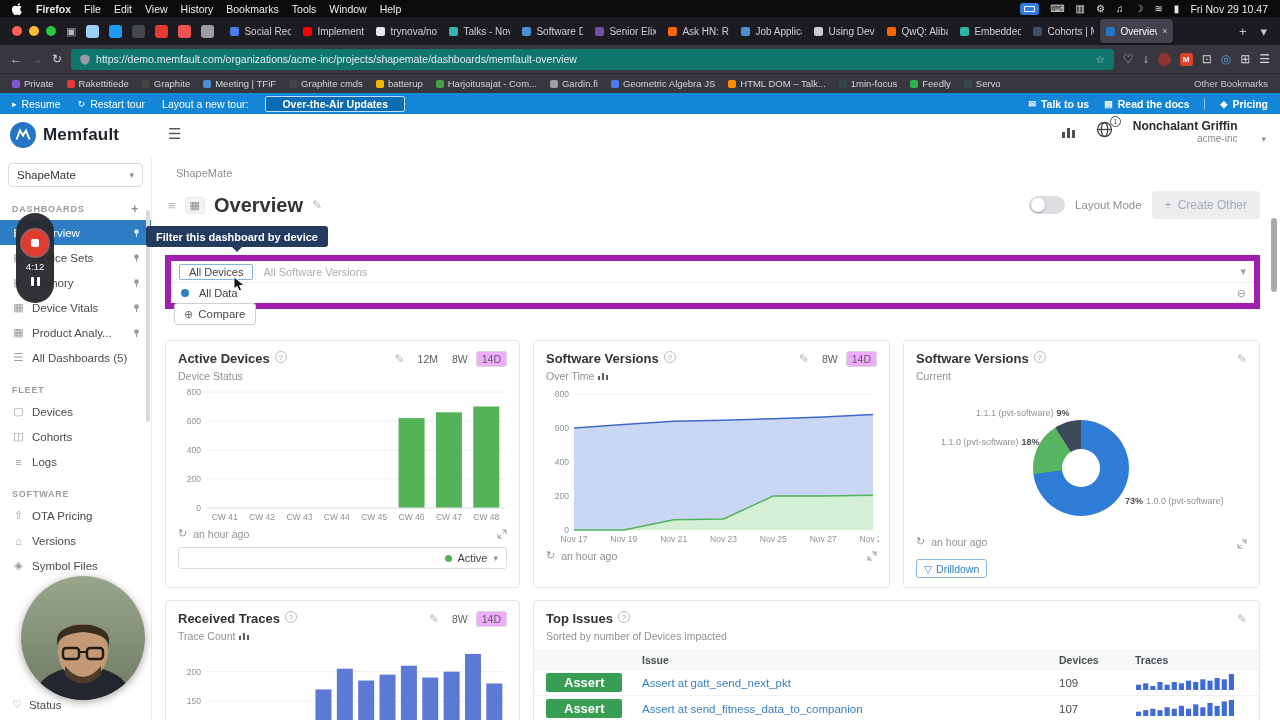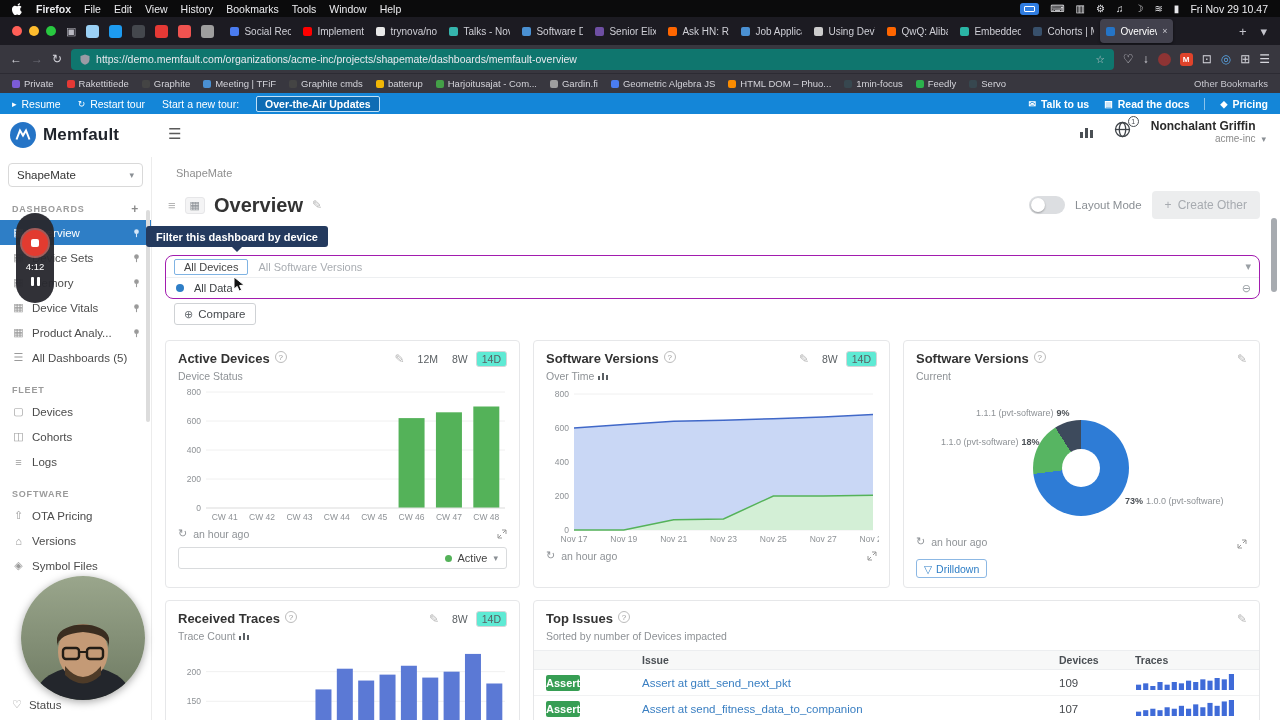--- a/index.html
+++ b/index.html
@@ -47,32 +47,32 @@
   .bookmarksbar{position:absolute;top:73px;left:0;right:0;height:20px;background:#38373f;border-top:1px solid #2c2b33;display:flex;align-items:center;gap:13px;padding:0 12px;font-size:9.5px;color:#d4d4da}
   .bm{display:flex;align-items:center;gap:4px;white-space:nowrap}
   .bm i{width:8px;height:8px;border-radius:2px;display:inline-block}
   .other-bm{margin-left:auto;white-space:nowrap;color:#c9c9d0}
 
   
   .banner{position:absolute;top:93px;left:0;right:0;height:21px;background:#1486d8;color:#fff;display:flex;align-items:center;font-size:10.5px;padding:0 12px;gap:17px}
   .bn-item{display:flex;align-items:center;gap:5px;white-space:nowrap}
   .bn-item i{font-style:normal;font-size:9px}
   .banner-right{margin-left:auto;display:flex;gap:15px;align-items:center;font-weight:700}
-  .chip{border:1px solid #bfe0f7;background:#0e6cb4;padding:1px 8px;border-radius:2px;font-weight:700;white-space:nowrap}
+  .chip{border:1px solid #bfe0f7;background:#0e6cb4;padding:1px 16px;border-radius:2px;font-weight:700;white-space:nowrap}
   .bn-div{width:1px;height:12px;background:rgba(255,255,255,.5)}
 
   
   .app-header{position:absolute;top:114px;left:0;right:0;height:43px;background:#fff}
   .brand{position:absolute;left:10px;top:8px;display:flex;align-items:center;gap:7px}
   .brand-name{font-size:17px;font-weight:700;color:#20242b;letter-spacing:.2px}
   .hamburger{position:absolute;left:168px;top:11px;font-size:15px;color:#5a5a5a}
   .hdr-right{position:absolute;right:14px;top:5px;display:flex;align-items:center;gap:20px}
   .globe-wrap{position:relative}
   .hdr-badge{position:absolute;top:-5px;right:-8px;width:11px;height:11px;border:1px solid #4a4f54;border-radius:50%;font-size:7px;color:#4a4f54;display:flex;align-items:center;justify-content:center;background:#fff}
-  .user-block{display:flex;align-items:flex-end;gap:6px}
+  .user-block{display:flex;align-items:flex-end;gap:24px}
   .user-text{text-align:right}
   .user-name{font-size:12px;font-weight:700;color:#2a2a2a;white-space:nowrap}
   .user-org{font-size:10px;color:#8a8a8a}
   .chev{color:#8a8f94;font-size:9px}
 
   
   .sidebar{position:absolute;top:157px;left:0;width:152px;bottom:0;background:#fff;border-right:1px solid #ececec;padding:6px 8px}
   .project-select{height:24px;border:1px solid #d9d9d9;border-radius:4px;display:flex;align-items:center;padding:0 8px;font-size:11.5px;color:#333}
   .project-select .chev{margin-left:auto}
   .sb-header{display:flex;align-items:center;margin:15px 4px 4px;font-size:9px;letter-spacing:.8px;color:#9b9b9b;font-weight:700}
@@ -95,21 +95,21 @@
   .t-ic{color:#b5b5b5;font-size:13px}
   .t-ic.boxed{background:#f4f4f5;border:1px solid #e6e6e8;border-radius:3px;padding:1px 4px;font-size:11px;color:#8a8f94}
   .page-title{font-size:20px;font-weight:700;color:#333}
   .pencil{color:#b3b3b3;font-size:12px}
   .title-right{margin-left:auto;display:flex;align-items:center;gap:10px}
   .toggle{width:36px;height:18px;border-radius:9px;background:#dcdee1;position:relative}
   .toggle i{position:absolute;left:2px;top:2px;width:14px;height:14px;border-radius:50%;background:#fff;box-shadow:0 1px 2px rgba(0,0,0,.3)}
   .layout-label{font-size:11.5px;color:#8a8f94}
   .create-btn{height:28px;background:#ecedee;color:#a7abb0;border:none;border-radius:4px;font-size:12px;padding:0 13px;display:inline-flex;align-items:center;gap:6px;font-family:inherit}
 
-  .filter-card{position:absolute;left:13px;top:98px;width:1095px;border:1px solid #a21caf;border-radius:8px;background:#fff}
+  .filter-card{position:absolute;left:13px;top:98px;width:1095px;border:6px solid #a21caf;border-radius:0;background:#fff}
   .filter-row{height:21px;display:flex;align-items:center;padding:0 8px;gap:10px}
   .filter-row + .filter-row{border-top:1px solid #edeff1}
   .device-chip{border:1px solid #7fb3e3;border-radius:2px;padding:1px 9px;font-size:11px;color:#444;white-space:nowrap}
   .placeholder{font-size:11px;color:#a9adb2}
   .row-right{margin-left:auto;color:#9aa0a5;font-size:11px}
   .data-dot{width:8px;height:8px;border-radius:50%;background:#2e7ec6;margin-left:2px}
   .all-data{font-size:11px;color:#3c4043}
   .compare-btn{position:absolute;left:22px;top:146px;height:22px;border:1px solid #cfd2d5;border-radius:3px;display:inline-flex;align-items:center;gap:5px;padding:0 9px;font-size:11.5px;color:#45494d;background:#fff}
   .compare-btn i{font-style:normal;color:#6a6f74;font-size:11px}
 
@@ -119,21 +119,21 @@
   #card-1{left:381px;top:183px;width:357px;height:248px}
   #card-2{left:751px;top:183px;width:357px;height:248px}
   #card-3{left:13px;top:443px;width:355px;height:290px}
   #card-4{left:381px;top:443px;width:727px;height:290px}
   .card-head{display:flex;height:16px}
   .card-title{font-size:13px;font-weight:700;color:#333}
   .qmark{width:12px;height:12px;border:1px solid #bcbcbc;color:#9a9a9a;border-radius:50%;font-size:8px;display:inline-flex;align-items:center;justify-content:center;margin-left:5px;flex:none}
   .card-actions{margin-left:auto;display:flex;align-items:center;gap:7px}
   .ranges{display:flex;gap:2px}
   .range{font-size:10.5px;color:#5a5f63;padding:1px 5px;border-radius:3px;border:1px solid transparent}
-  .range.active{border-color:#d4d6d8;background:#5eead4}
+  .range.active{border-color:#d4d6d8;background:#f0abfc}
   .card-sub{font-size:10.5px;color:#8e9296;margin-top:2px;display:flex;align-items:center;gap:4px;height:13px}
   .chart-svg{display:block;margin-top:4px}
   svg text.tick{font-size:8.5px;fill:#8e9296;font-family:"Liberation Sans",sans-serif}
   .card-foot{display:flex;align-items:center;gap:6px;font-size:10.5px;color:#8e9296;margin-top:3px}
   .refresh{color:#8e9296;font-size:11px}
   .spacer{flex:1}
   .legend-box{border:1px solid #d9dbdd;border-radius:3px;height:22px;display:flex;align-items:center;justify-content:flex-end;gap:6px;padding:0 8px;margin-top:7px;font-size:11px;color:#444}
   .dot{width:7px;height:7px;border-radius:50%;display:inline-block}
   .dot.green{background:#54b259}
 
@@ -145,21 +145,21 @@
   #dl-0{left:72px;top:67px}
   #dl-1{left:37px;top:96px}
   #dl-2{left:218px;top:155px}
   .d-foot{position:absolute;left:12px;top:194px;display:flex;align-items:center;gap:6px;font-size:10.5px;color:#8e9296}
   .d-expand{position:absolute;right:12px;top:194px}
   .drilldown{position:absolute;left:12px;top:218px;height:19px;border:1px solid #8cb8e4;color:#2e7ec6;border-radius:3px;background:#fff;font-size:10.5px;display:inline-flex;align-items:center;gap:4px;padding:0 7px}
 
   
   .tbl-head{display:grid;grid-template-columns:96px 1fr 76px 112px;background:#f7f8f8;border-top:1px solid #eceef0;border-bottom:1px solid #eceef0;height:20px;align-items:center;font-size:10.5px;font-weight:700;color:#4a4f54;margin:8px -12px 0;padding:0 12px}
   .tbl-row{display:grid;grid-template-columns:96px 1fr 76px 112px;align-items:center;height:26px;border-bottom:1px solid #f1f2f3;margin:0 -12px;padding:0 12px;font-size:11.5px}
-  .badge{background:#379e54;color:#fff;font-size:11px;font-weight:700;padding:2px 0;border-radius:2px;justify-self:start}
+  .badge{background:#379e54;color:#fff;font-size:13px;font-weight:700;padding:2px 18px;border-radius:2px;justify-self:start}
   .issue-link{color:#3a7fc2;white-space:nowrap;overflow:hidden}
   .devices-cell{color:#45494d}
 
   
   .tooltip{position:absolute;left:146px;top:226px;height:21px;background:#243a5e;color:#fff;font-size:11px;font-weight:700;display:flex;align-items:center;padding:3px 10px;border-radius:3px;white-space:nowrap;z-index:30}
   .tooltip::after{content:"";position:absolute;left:86px;bottom:-5px;border-left:5px solid transparent;border-right:5px solid transparent;border-top:5px solid #243a5e}
   .rec-widget{position:absolute;left:16px;top:213px;width:38px;height:90px;background:rgba(41,41,47,.96);border-radius:19px;display:flex;flex-direction:column;align-items:center;justify-content:center;gap:5px;z-index:40}
   .rec-btn{width:26px;height:26px;border-radius:50%;background:#e23b30;box-shadow:0 0 0 2px rgba(255,130,120,.55);display:flex;align-items:center;justify-content:center}
   .rec-btn i{width:8px;height:8px;background:#fff;border-radius:2px}
   .rec-time{color:#fff;font-size:9.5px}
@@ -338,21 +338,21 @@
         <span class="bm">
           <i style="background: rgb(158, 158, 158);"></i>
           <span>Gardin.fi</span>
         </span>
         <span class="bm">
           <i style="background: rgb(74, 124, 240);"></i>
           <span>Geometric Algebra JS</span>
         </span>
         <span class="bm">
           <i style="background: rgb(251, 140, 0);"></i>
-          <span>HTML DOM – Phuo...</span>
+          <span>HTML DOM – Talk...</span>
         </span>
         <span class="bm">
           <i style="background: rgb(55, 71, 79);"></i>
           <span>1min-focus</span>
         </span>
         <span class="bm">
           <i style="background: rgb(43, 178, 76);"></i>
           <span>Feedly</span>
         </span>
         <span class="bm">
@@ -366,21 +366,21 @@
   <div class="banner">
     <span class="bn-item">
         <i>▸</i>
         <span>Resume</span>
       </span>
     <span class="bn-item">
         <i>↻</i>
         <span>Restart tour</span>
       </span>
     <span class="bn-item">
-        <span>Start a new tour:</span>
+        <span>Layout a new tour:</span>
       </span>
     <span class="chip">Over-the-Air Updates</span>
     <span class="banner-right">
       <span class="bn-item">
           <i>✉</i>
           <span>Talk to us</span>
         </span>
       <span class="bn-item">
           <i>▤</i>
           <span>Read the docs</span>

